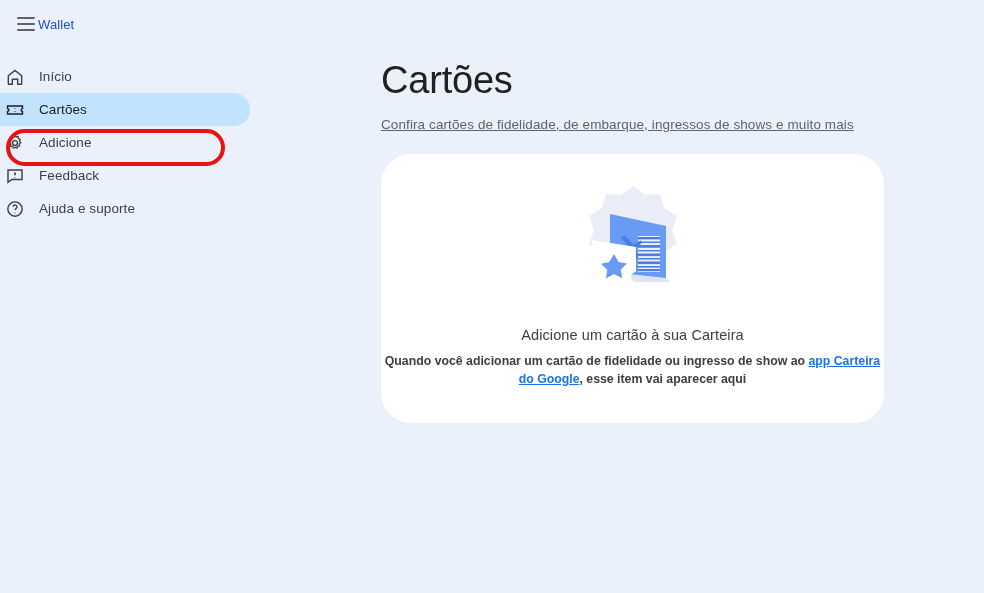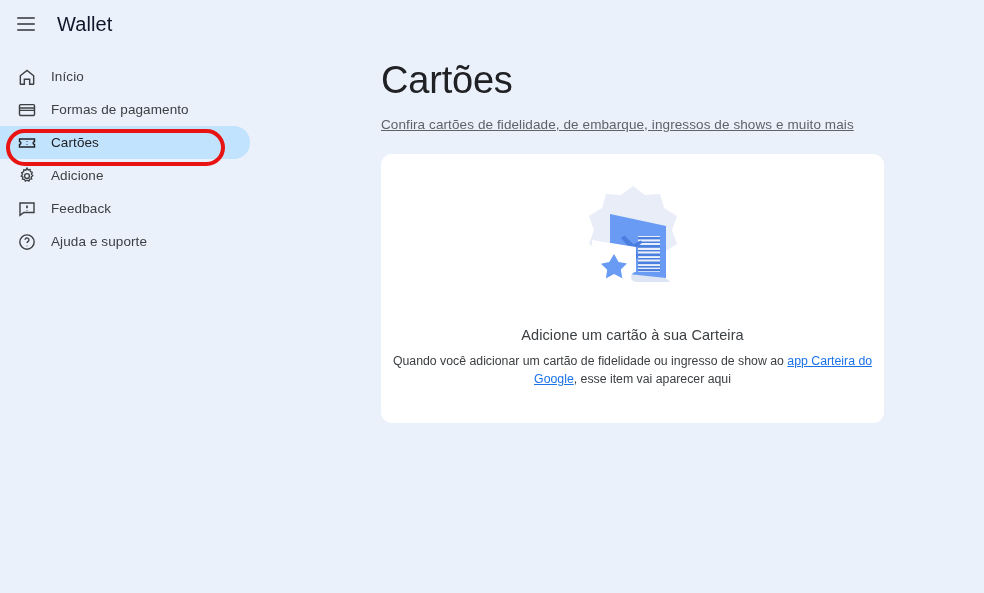--- a/index.html
+++ b/index.html
@@ -35,38 +35,37 @@
   }
   .hamburger i {
     display: block;
     height: 2px;
     width: 18px;
     margin: 0 auto;
     background: #5f6368;
     border-radius: 1px;
   }
   .app-title {
-    margin-left: 19px;
-    font-size: 20px;
-    color: #0f172a;
+    font-size: 13px;
+    color: #1d4ed8;
     letter-spacing: .1px;
   }
 
   
   .sidebar {
     position: absolute;
     top: 60px; left: 0;
     width: 250px;
   }
   .nav-item {
     position: relative;
     display: flex;
     align-items: center;
     height: 33px;
-    padding-left: 16px;
+    padding-left: 4px;
     border-radius: 0 16px 16px 0;
     cursor: pointer;
   }
   .nav-item + .nav-item { margin-top: 0px; }
   .nav-ico {
     width: 22px; height: 22px;
     flex: 0 0 22px;
     display: flex;
     align-items: center;
     justify-content: center;
@@ -120,21 +119,21 @@
     color: #5f6368;
     letter-spacing: .1px;
     text-decoration: underline;
   }
 
   .card {
     margin-top: 22px;
     width: 503px;
     height: 269px;
     background: #ffffff;
-    border-radius: 11px;
+    border-radius: 30px;
     display: flex;
     flex-direction: column;
     align-items: center;
   }
   .illus {
     margin-top: 24px;
     width: 150px; height: 142px;
   }
   .illus svg { display: block; width: 150px; height: 142px; }
 
@@ -144,20 +143,21 @@
     color: #3c4043;
     letter-spacing: .1px;
   }
   .card-desc {
     margin-top: 9px;
     width: 510px;
     text-align: center;
     font-size: 12.3px;
     line-height: 18px;
     color: #3c4043;
+    font-weight: bold;
   }
   .card-link {
     color: #1a73e8;
     text-decoration: underline;
     cursor: pointer;
   }
 </style>
 </head>
 <body>
 
@@ -176,29 +176,20 @@
 
     <div class="nav-item">
       <span class="nav-ico">
         <svg viewBox="0 0 24 24" width="20" height="20" fill="none" stroke="currentColor" stroke-width="1.7">
           <path d="M4 10.5 12 4l8 6.5V20a.6.6 0 0 1-.6.6h-4.2v-6h-6.4v6H4.6A.6.6 0 0 1 4 20z"></path>
         </svg>
       </span>
       <span class="nav-label">Início</span>
     </div>
 
-    <div class="nav-item">
-      <span class="nav-ico">
-        <svg viewBox="0 0 24 24" width="20" height="20" fill="none" stroke="currentColor" stroke-width="1.7">
-          <rect x="3" y="5.5" width="18" height="13" rx="1.4"></rect>
-          <path d="M3 9.6h18M3 12.4h18"></path>
-        </svg>
-      </span>
-      <span class="nav-label">Formas de pagamento</span>
-    </div>
 
     <div class="nav-item selected">
       <span class="nav-ico">
         <svg viewBox="0 0 24 24" width="20" height="20" fill="none" stroke="currentColor" stroke-width="1.7">
           <path d="M3 7.2h18v3.1a1.7 1.7 0 0 0 0 3.4v3.1H3v-3.1a1.7 1.7 0 0 0 0-3.4z"></path>
           <path d="M12 10.2v.6M12 13.2v.6" stroke-width="2"></path>
         </svg>
       </span>
       <span class="nav-label">Cartões</span>
     </div>

